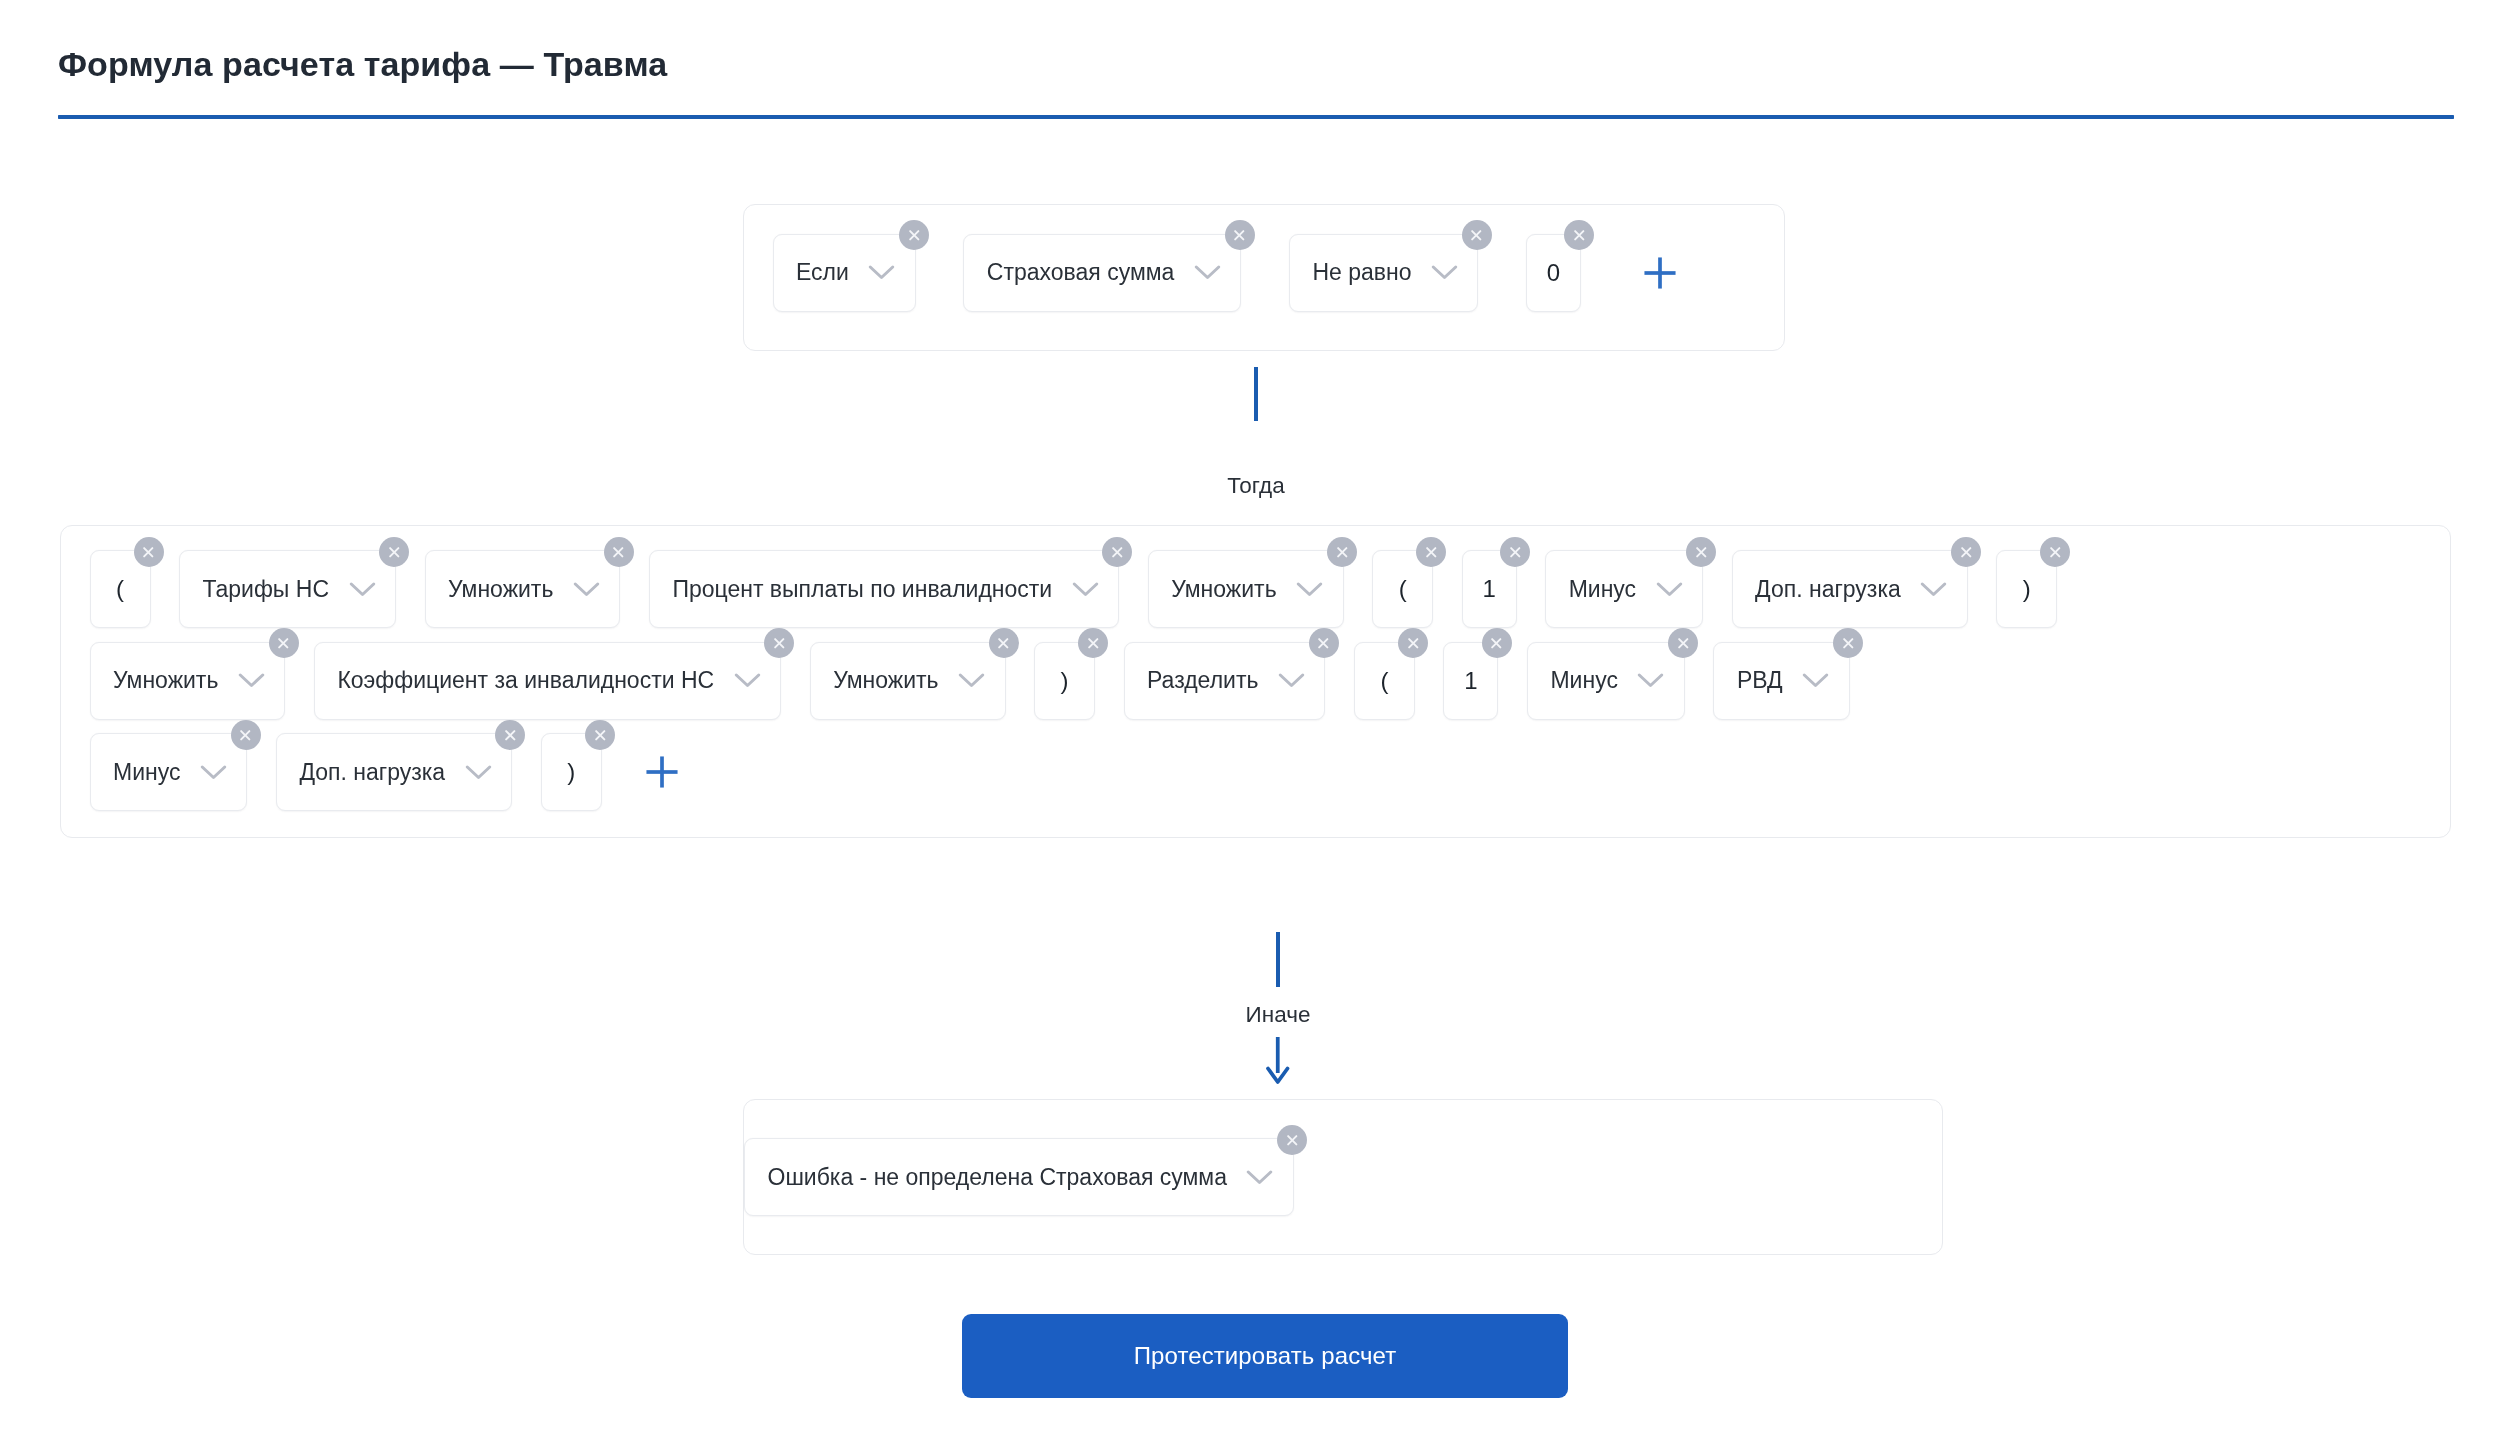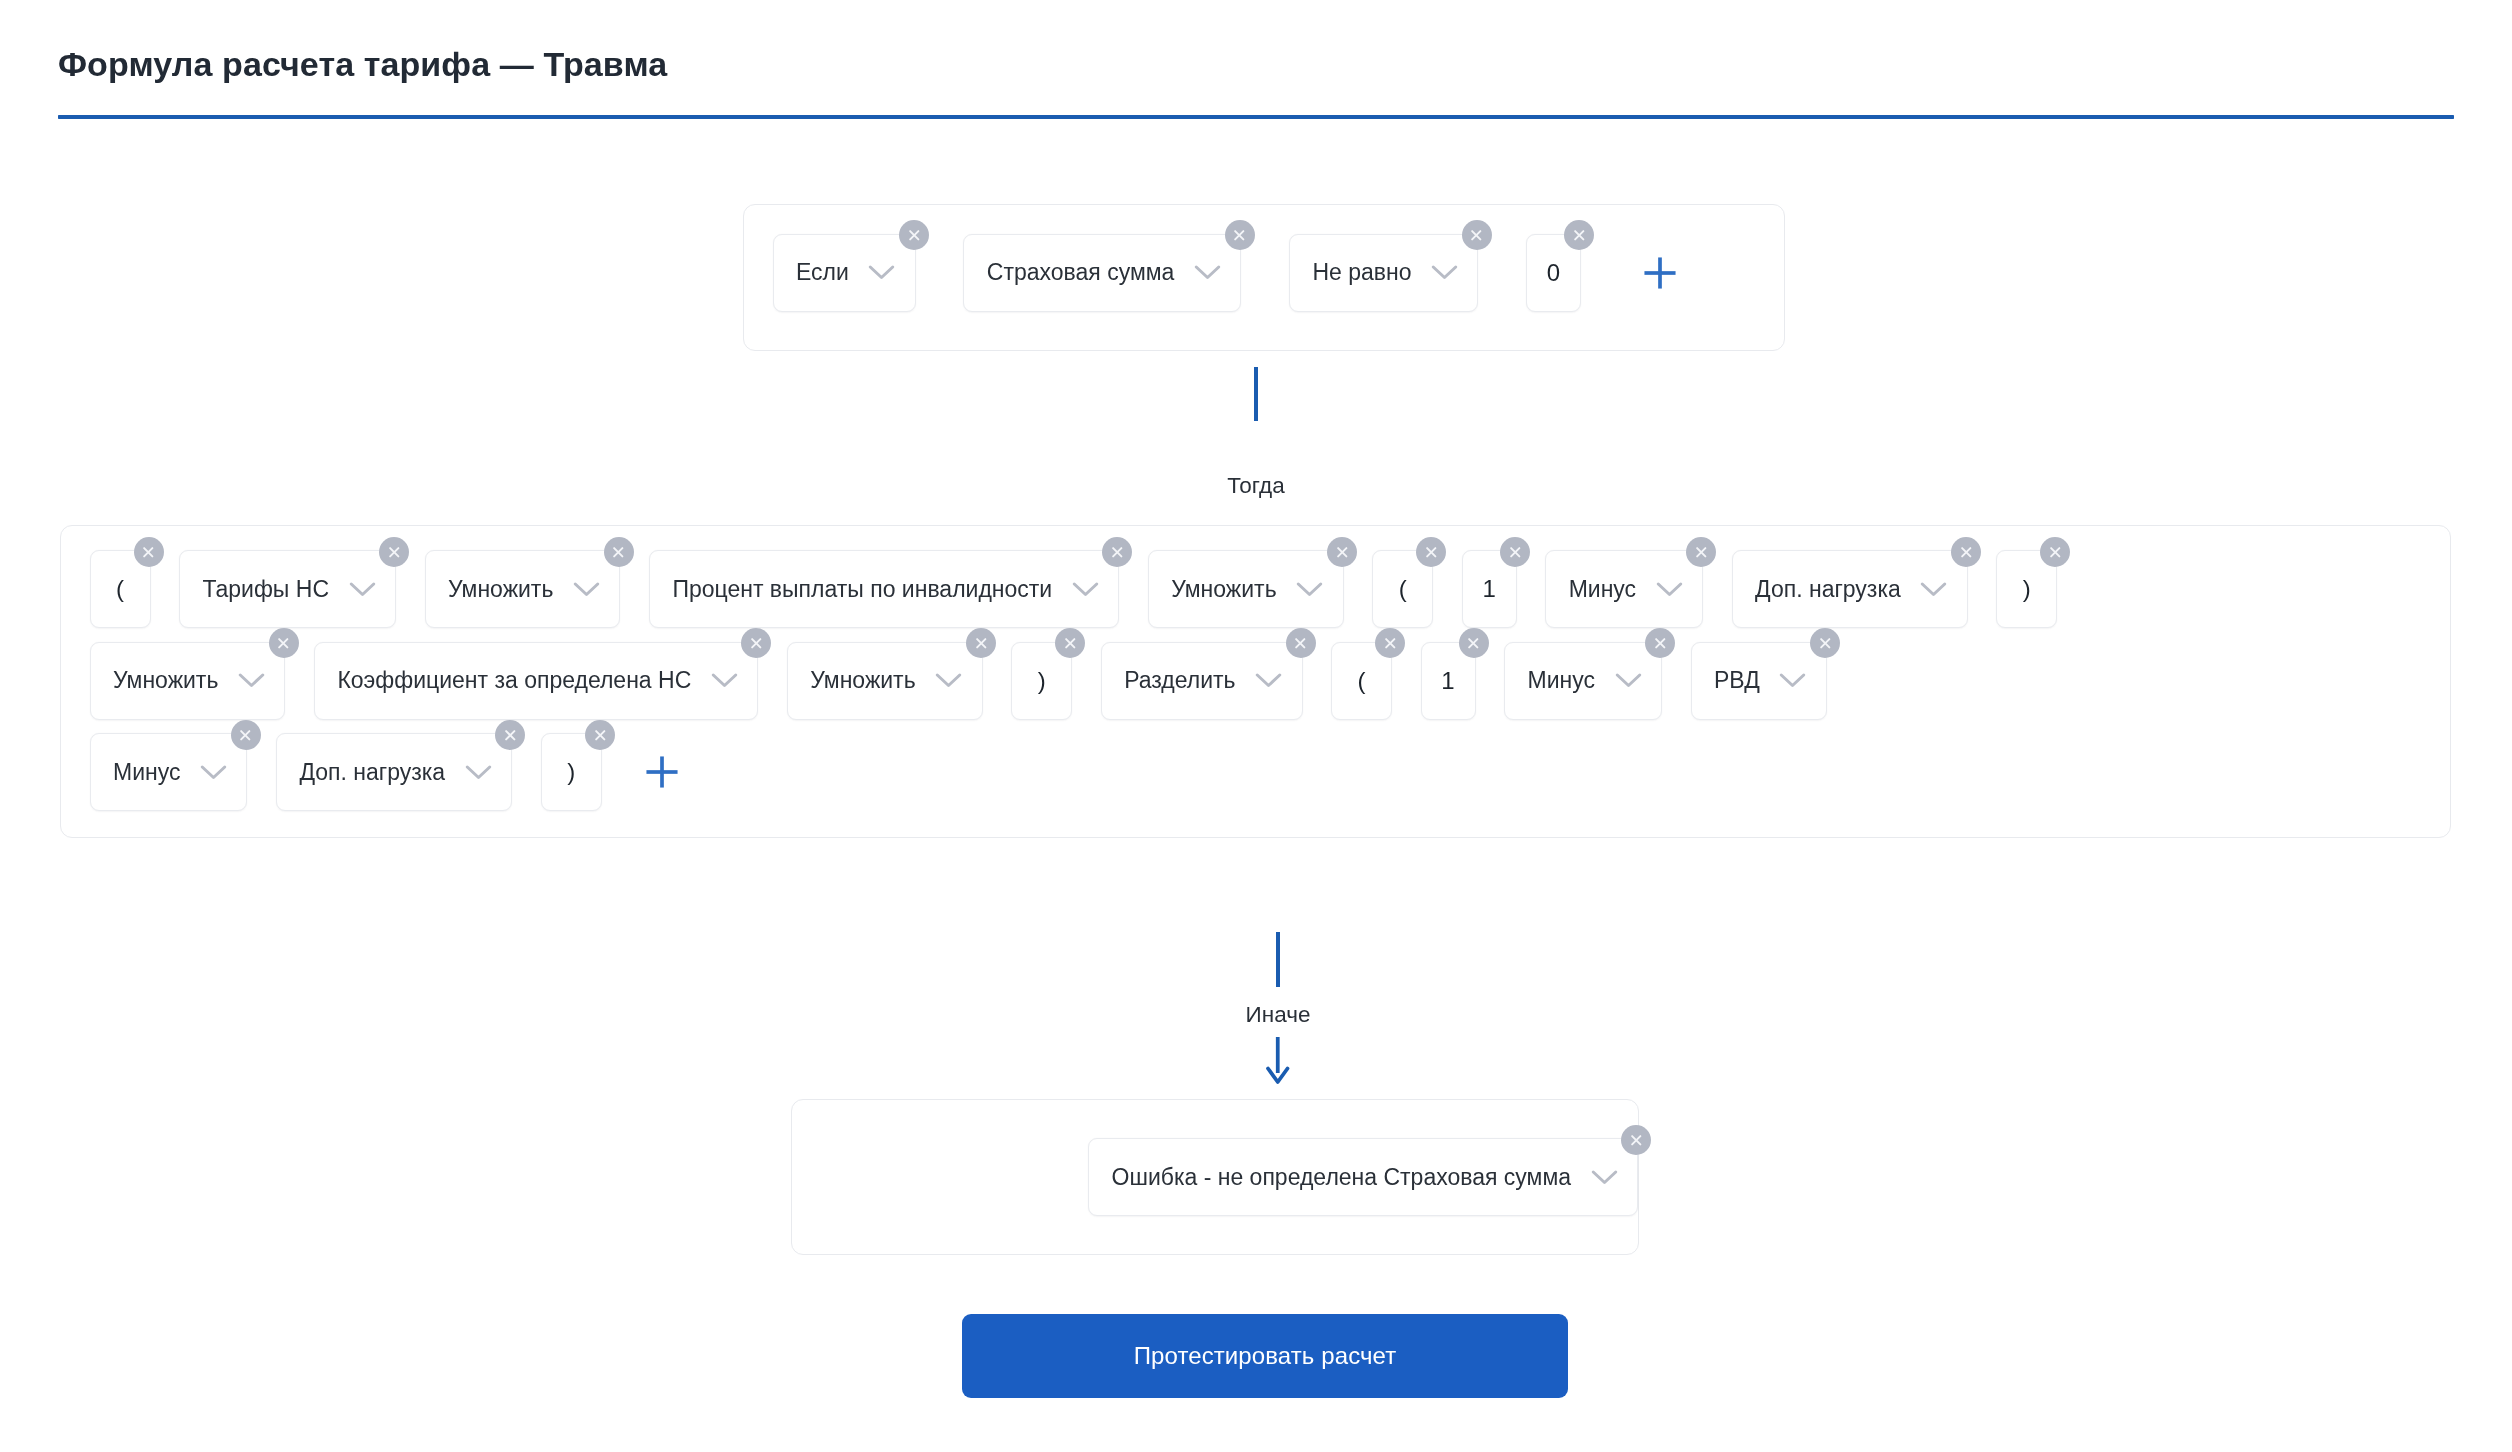--- a/index.html
+++ b/index.html
@@ -140,26 +140,25 @@
     display: flex;
     flex-wrap: wrap;
     align-items: flex-start;
   }
 
   
   .else-block {
     position: absolute;
     left: 743px;
     top: 1099px;
-    width: 848px;
+    width: 1200px;
     min-height: 156px;
     display: flex;
     align-items: center;
-    justify-content: flex-end;
-    margin-left: 48px;
+    justify-content: flex-start;
   }
   .else-block .token-wrap { margin-right: 0; margin-top: 0; }
 
   
   .connector {
     position: absolute;
     left: 0; right: 0;
     display: flex;
     flex-direction: column;
     align-items: center;
@@ -418,21 +417,21 @@
           <div class="close-btn">
             <svg width="16.5" height="16.5" viewBox="0 0 22 22">
               <line x1="5.5" y1="5.5" x2="16.5" y2="16.5" stroke="#f3f4f7" stroke-width="2.6" stroke-linecap="round"></line>
               <line x1="16.5" y1="5.5" x2="5.5" y2="16.5" stroke="#f3f4f7" stroke-width="2.6" stroke-linecap="round"></line>
             </svg>
           </div>
         </div>
       </div>
       <div class="token-wrap">
         <div class="token">
-          <span class="token-label">Коэффициент за определена НС</span>
+          <span class="token-label">Коэффициент за инвалидности НС</span>
           <svg class="chev" width="27" height="16.5" viewBox="0 0 36 22">
             <polyline points="3,4 18,18 33,4" fill="none" stroke="#b8bcc6" stroke-width="4" stroke-linecap="round" stroke-linejoin="round"></polyline>
           </svg>
           <div class="close-btn">
             <svg width="16.5" height="16.5" viewBox="0 0 22 22">
               <line x1="5.5" y1="5.5" x2="16.5" y2="16.5" stroke="#f3f4f7" stroke-width="2.6" stroke-linecap="round"></line>
               <line x1="16.5" y1="5.5" x2="5.5" y2="16.5" stroke="#f3f4f7" stroke-width="2.6" stroke-linecap="round"></line>
             </svg>
           </div>
         </div>

